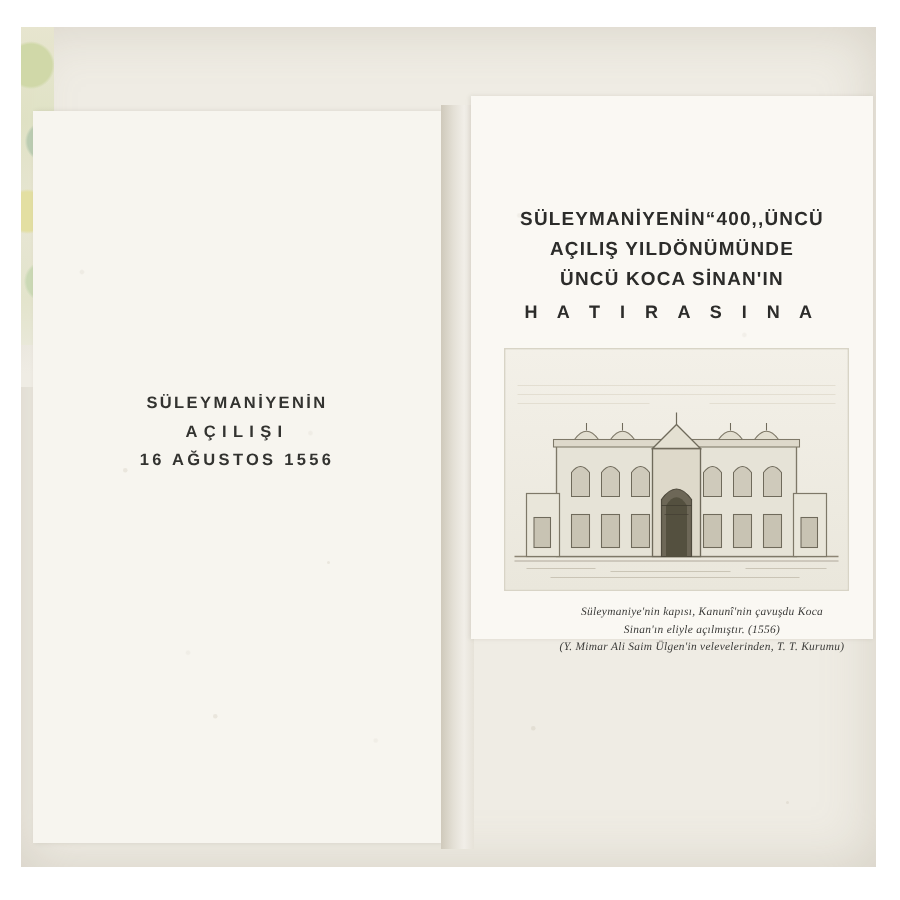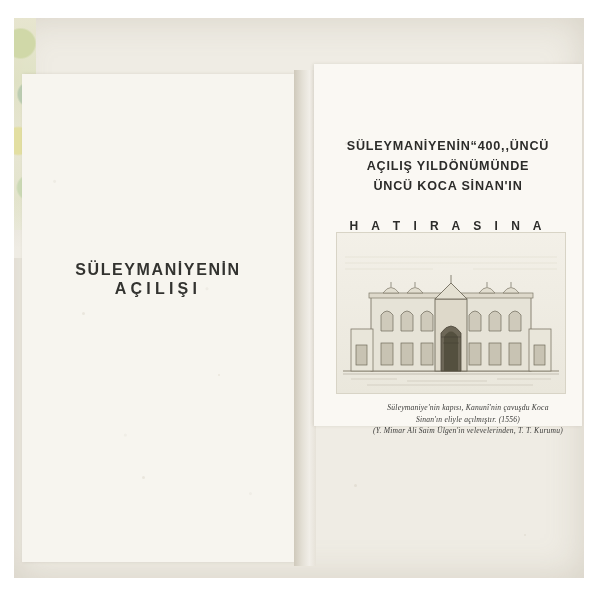--- a/index.html
+++ b/index.html
@@ -117,21 +117,21 @@
     position: absolute;
     left: 0;
     top: 186px;
     width: 272px;
     text-align: center;
     color: #2a2a2a;
   }
   .left-text .ln {
     font-weight: bold;
     letter-spacing: 1.6px;
-    font-size: 16px;
+    font-size: 11px;
     line-height: 19px;
     color: #333330;
     text-align: center;
   }
   .left-text .ln.l2 { letter-spacing: 4.2px; }
   .left-text .ln.l3 { letter-spacing: 2.2px; }
 
   
   .right-title {
     position: absolute;
@@ -143,21 +143,21 @@
   }
   .right-title .rl {
     font-weight: bold;
     font-size: 12.6px;
     line-height: 20px;
     letter-spacing: 0.8px;
   }
   .right-title .rl.r4 {
     letter-spacing: 5px;
     font-size: 12px;
-    margin-top: 20px;
+    margin-top: 2px;
   }
   
   .plate {
     position: absolute;
     left: 22px;
     top: 168px;
     width: 228px;
     height: 160px;
     background: linear-gradient(180deg, #f2efe7 0%, #eceadf 55%, #e9e6da 100%);
     border: 1px solid #d8d4c6;
@@ -198,20 +198,21 @@
 
     <div class="left-page">
       <div class="grain"></div>
       <div class="spot" style="left:60px; top:238px; width:3px; height:3px;"></div>
       <div class="spot" style="left:196px; top:300px; width:2px; height:2px;"></div>
       <div class="spot" style="left:120px; top:402px; width:3px; height:3px;"></div>
 
       <div class="left-text">
         <div class="ln l1">SÜLEYMANİYENİN</div>
         <div class="ln l2">AÇILIŞI</div>
+        <div class="ln l3">16 AĞUSTOS 1556</div>
       </div>
     </div>
 
     <div class="gutter"></div>
 
     <div class="right-page">
       <div class="grain"></div>
       <div class="spot" style="left:40px; top:420px; width:3px; height:3px;"></div>
       <div class="spot" style="left:210px; top:470px; width:2px; height:2px;"></div>
 

